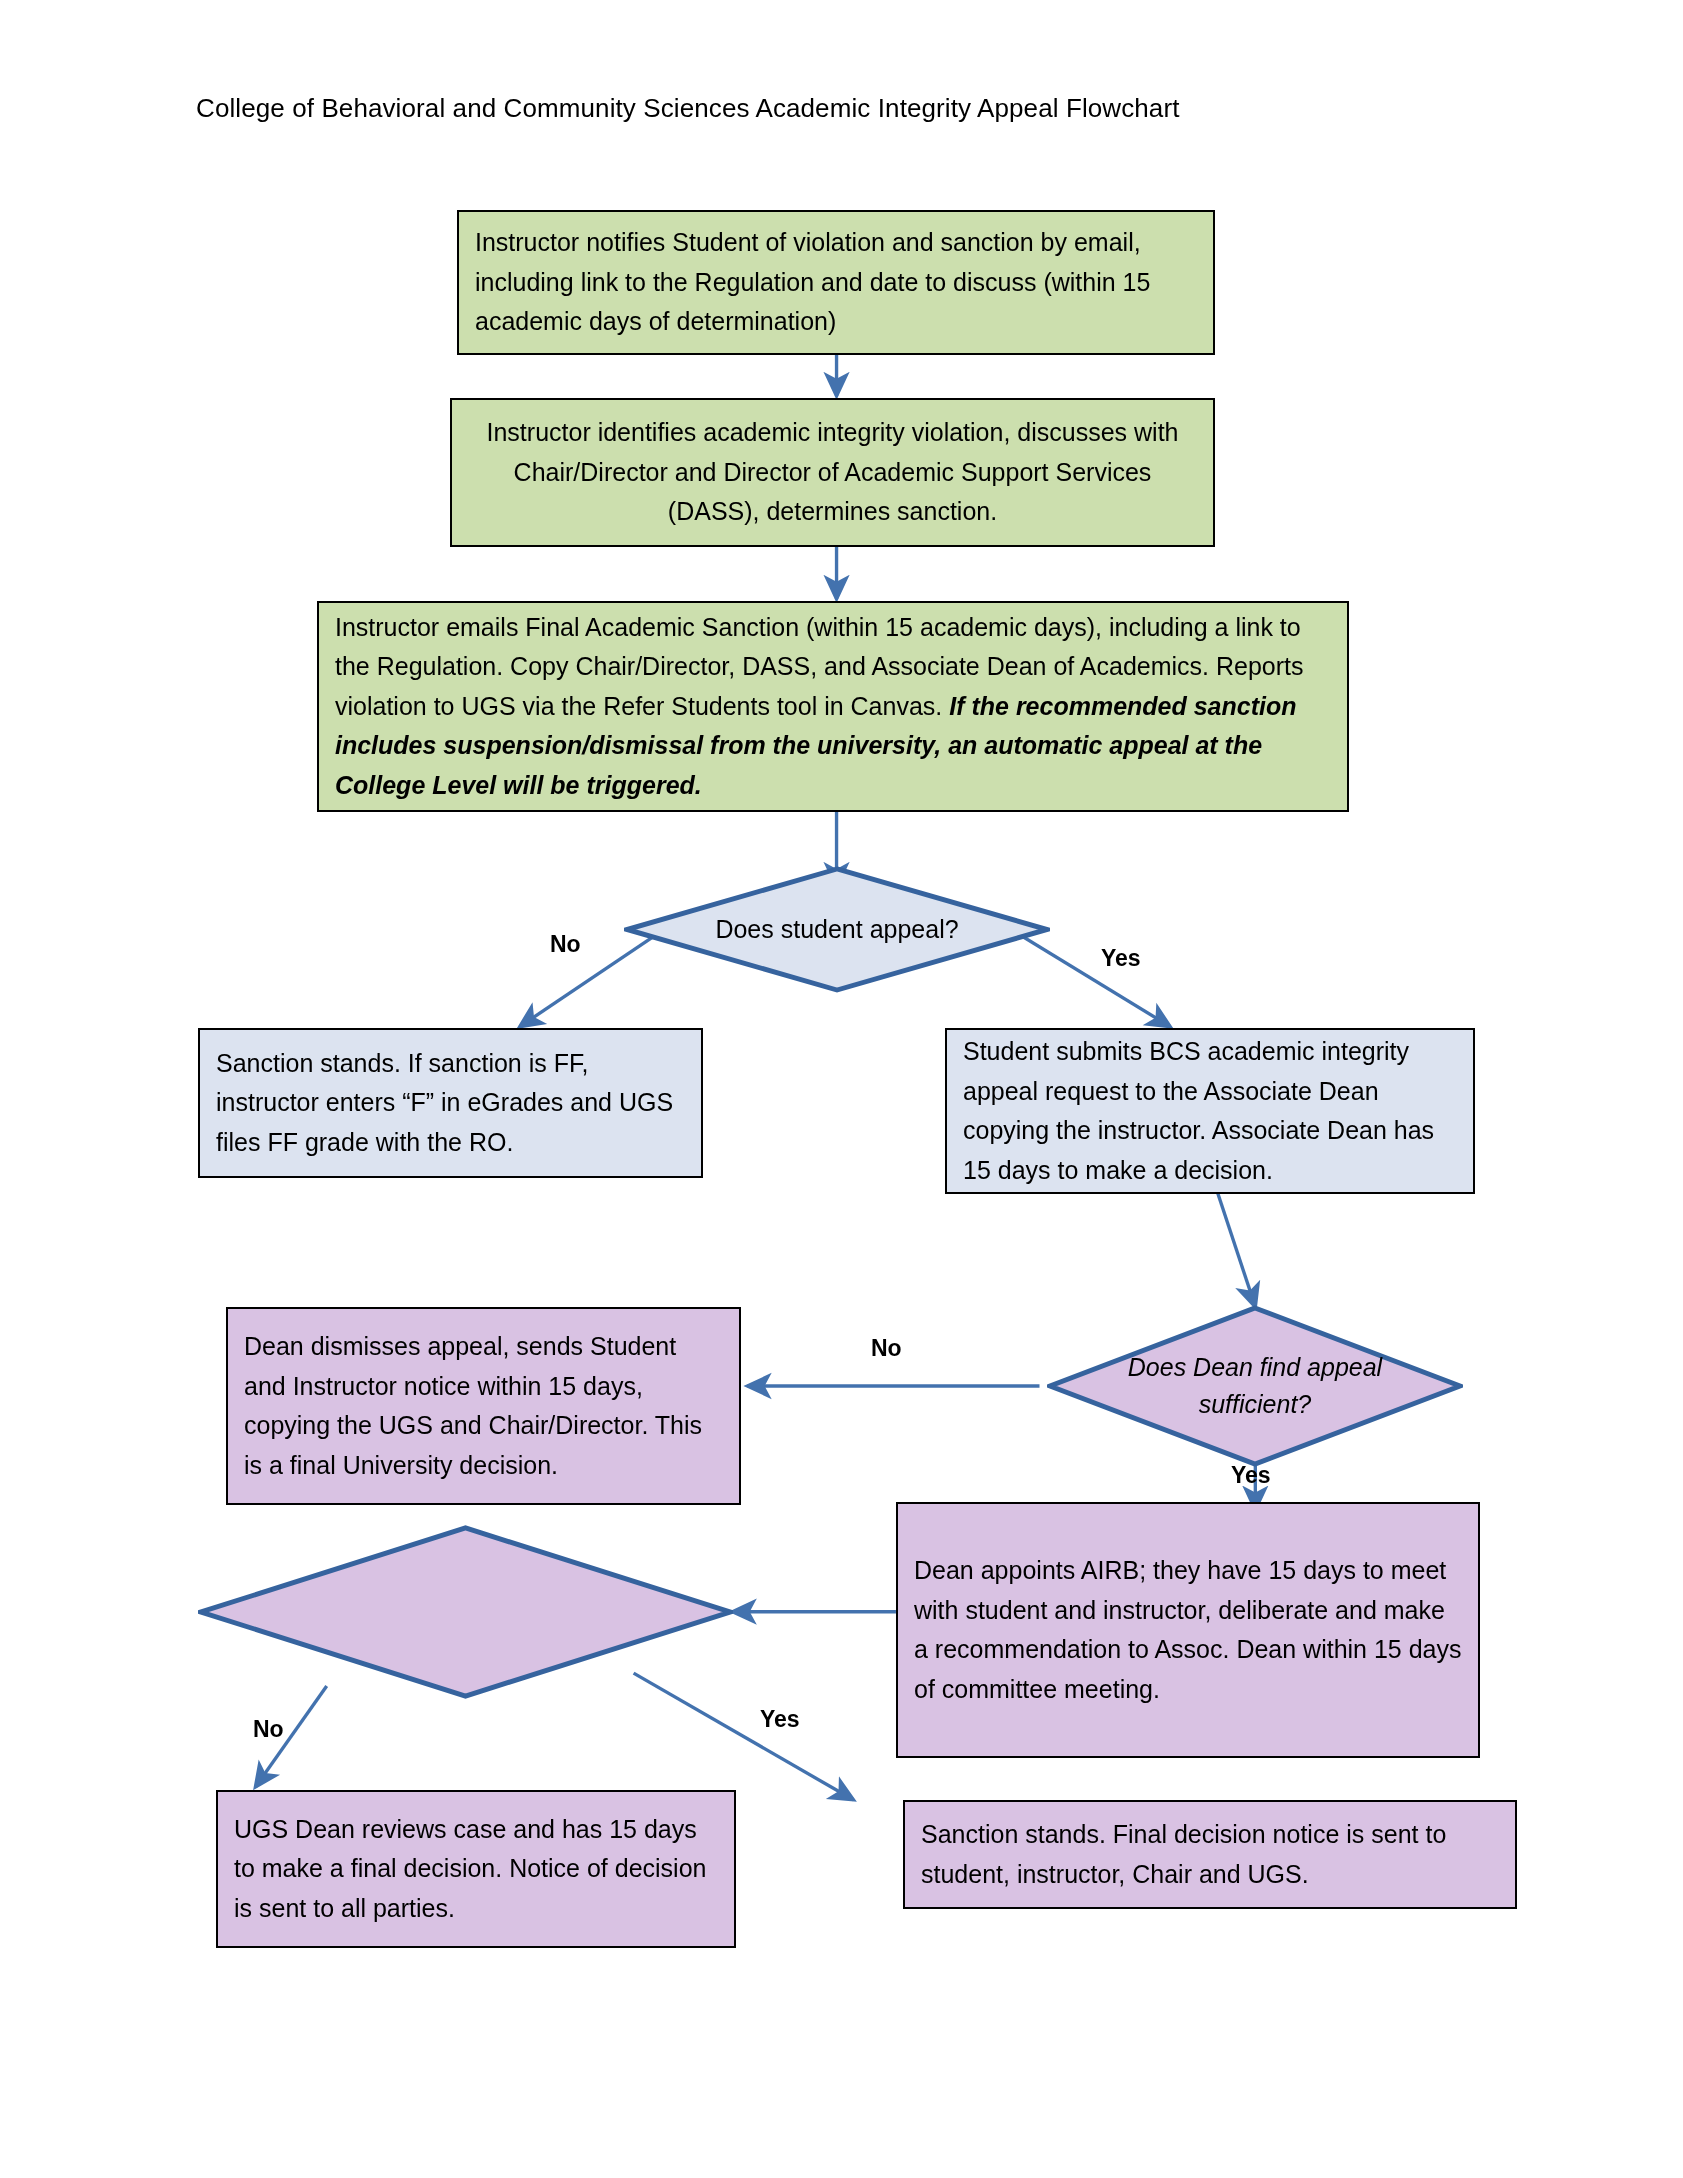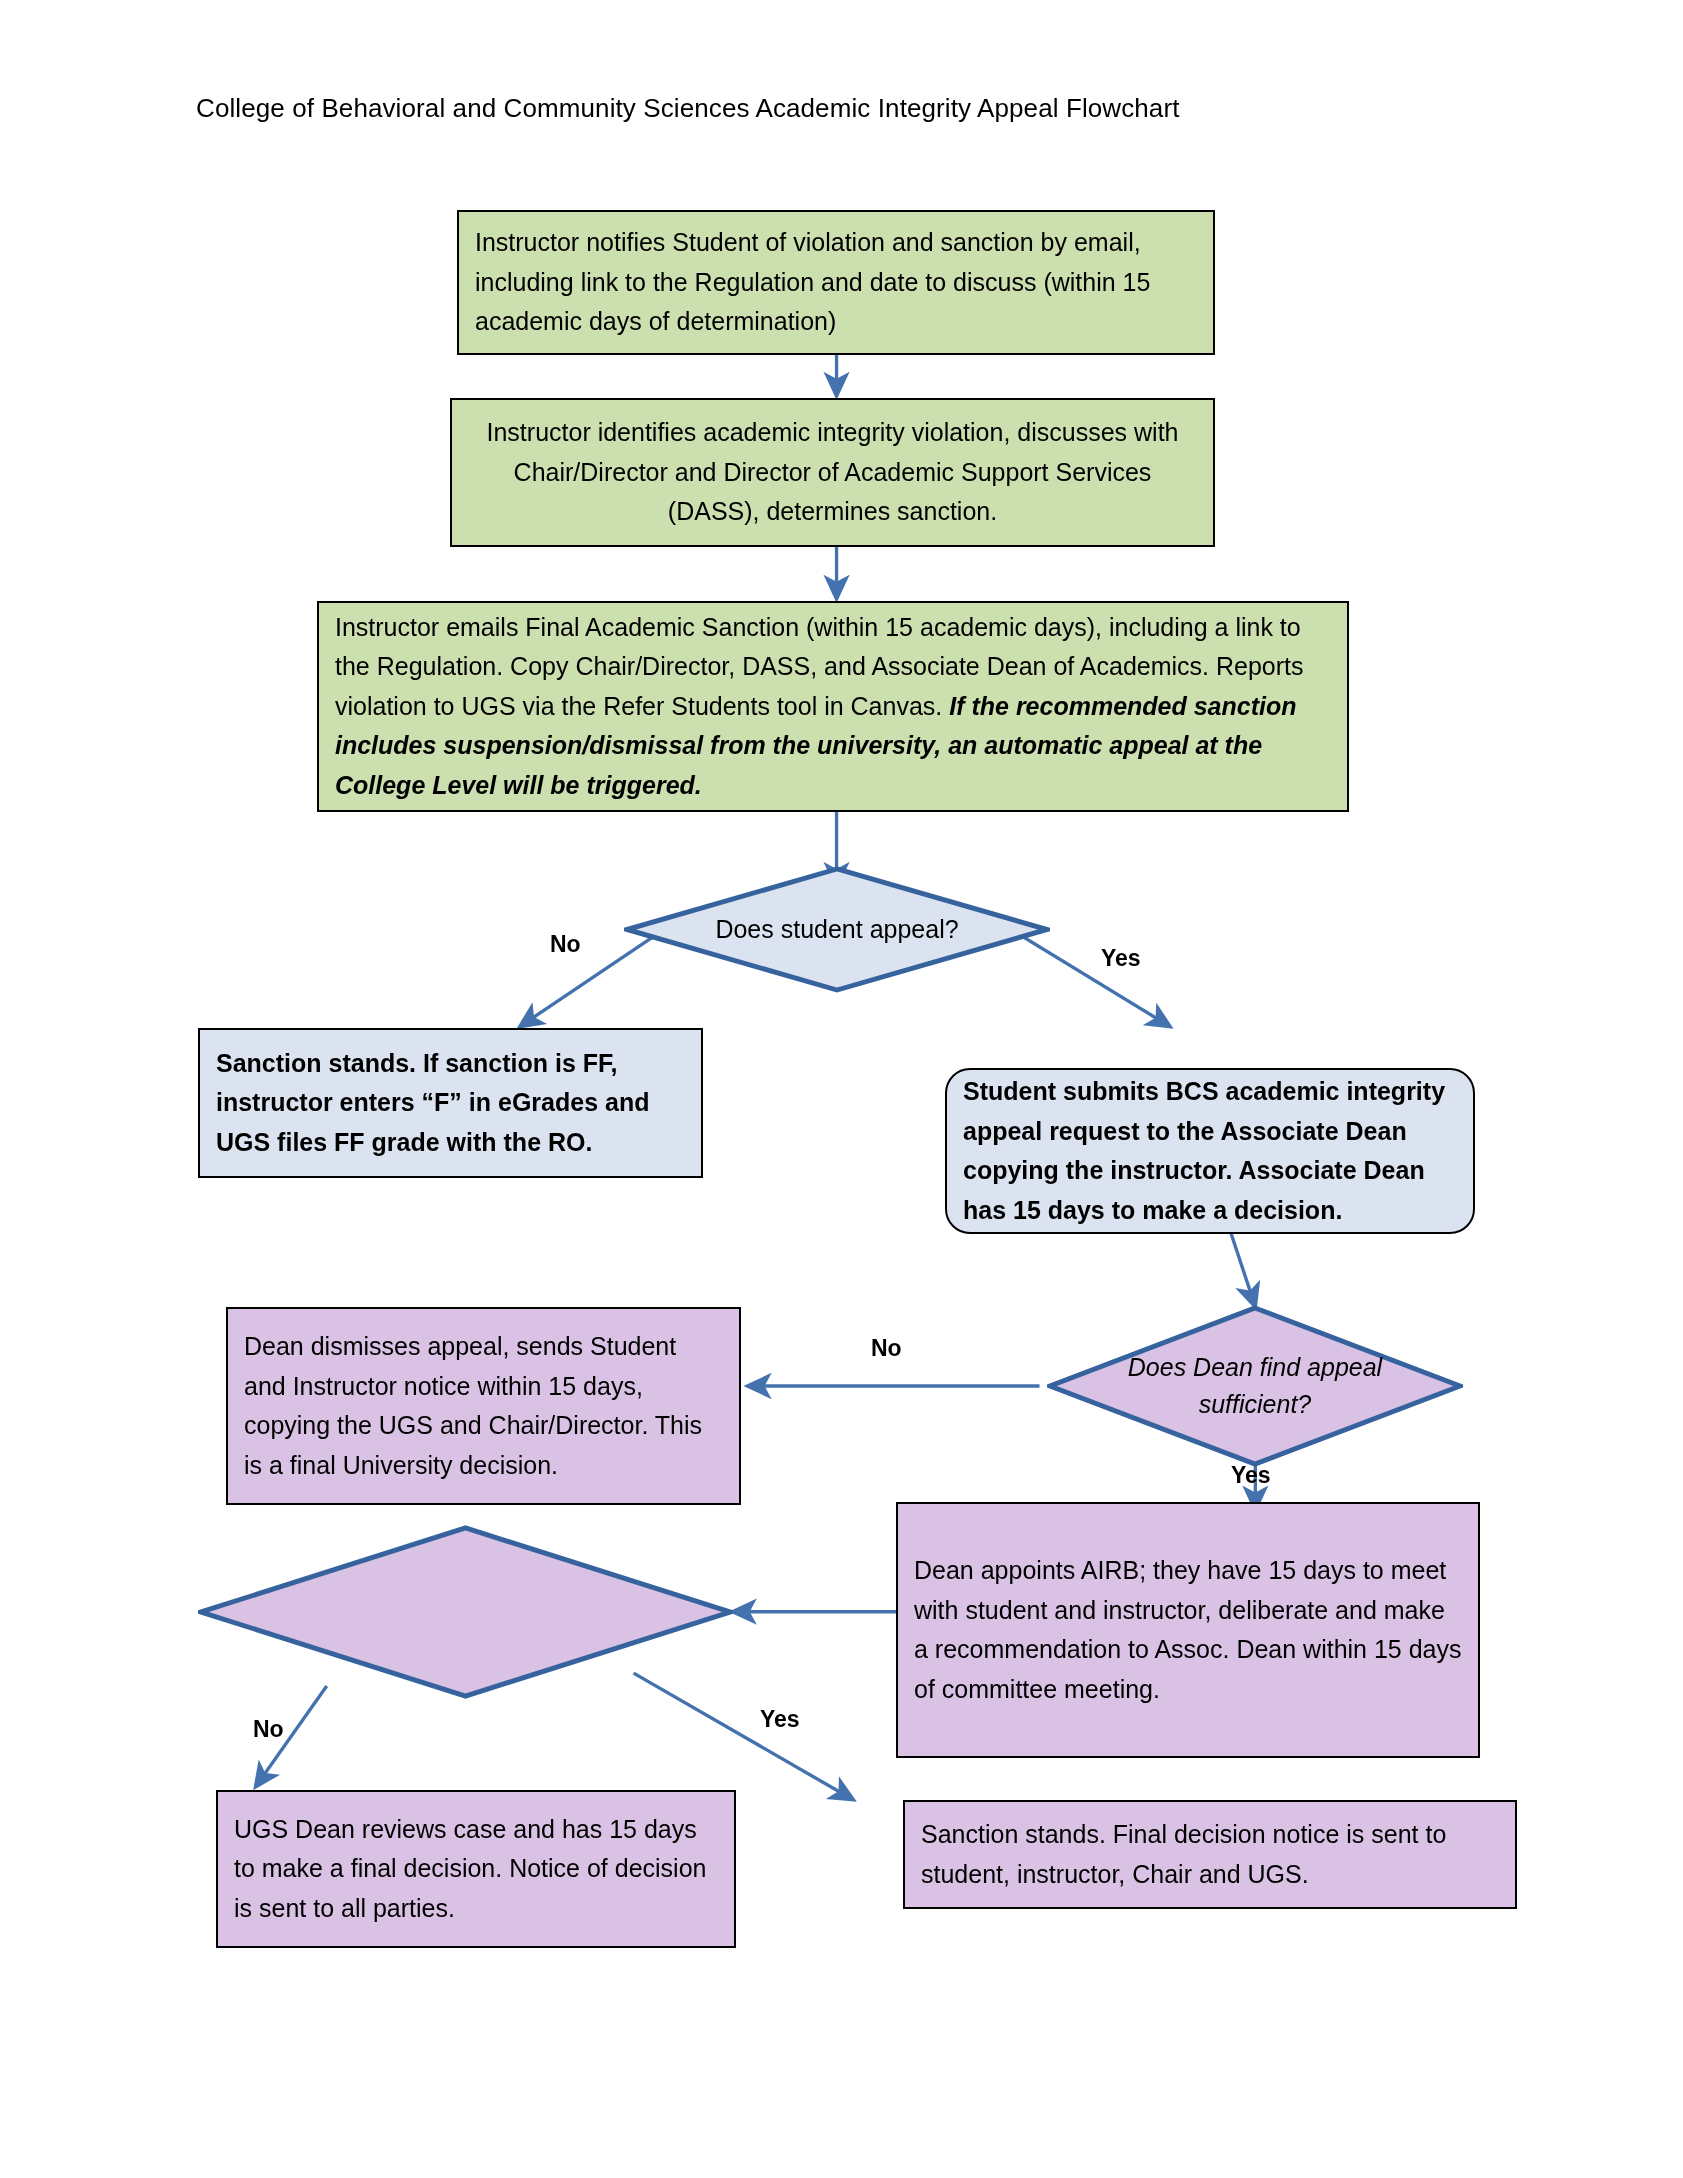--- a/index.html
+++ b/index.html
@@ -16,21 +16,21 @@
 
   .node{position:absolute;box-sizing:border-box;}
 
   .box{
     border:2.5px solid #000;
     display:flex;align-items:center;
     padding:6px 16px;
   }
   .box .txt{width:100%;font-size:25px;line-height:1.58;}
   .green{background:#ccdfae;}
-  .blue{background:#dce3f0;font-weight:bold;}
+  .blue{background:#dce3f0;}
   .purple{background:#d9c2e3;}
   .center .txt{text-align:center;}
   .ital{font-style:italic;font-weight:bold;}
 
   .diamond{display:flex;align-items:center;justify-content:center;}
   .diamond .dtxt{
     position:relative;z-index:2;text-align:center;font-size:25px;line-height:1.5;
     width:72%;
   }
   .diamond .shape{position:absolute;left:0;top:0;width:100%;height:100%;z-index:1;}
@@ -96,21 +96,21 @@
     </svg>
     <div class="dtxt">Does student appeal?</div>
   </div>
   <div class="edgelabel" style="left:550px;top:931px;">No</div>
   <div class="edgelabel" style="left:1101px;top:945px;">Yes</div>
 
   <div class="node box blue" style="left:198px;top:1028px;width:505px;height:150px;">
     <div class="txt">Sanction stands.  If sanction is FF, instructor enters “F” in eGrades and UGS files FF grade with the RO.</div>
   </div>
 
-  <div class="node box blue" style="left:945px;top:1068px;width:530px;height:166px;border-radius:25px;">
+  <div class="node box blue" style="left:945px;top:1028px;width:530px;height:166px;">
     <div class="txt">Student submits BCS academic integrity appeal request to the Associate Dean copying the instructor.  Associate Dean has 15 days to make a decision.</div>
   </div>
 
   <div class="node diamond" style="left:1047px;top:1305px;width:416px;height:162px;font-style:italic;">
     <svg class="shape" viewBox="0 0 420 164" preserveAspectRatio="none">
       <polygon points="210,3 417,82 210,161 3,82" fill="#d9c2e3" stroke="#36639e" stroke-width="5"></polygon>
     </svg>
     <div class="dtxt">Does Dean find appeal sufficient?</div>
   </div>
   <div class="edgelabel" style="left:871px;top:1335px;">No</div>

